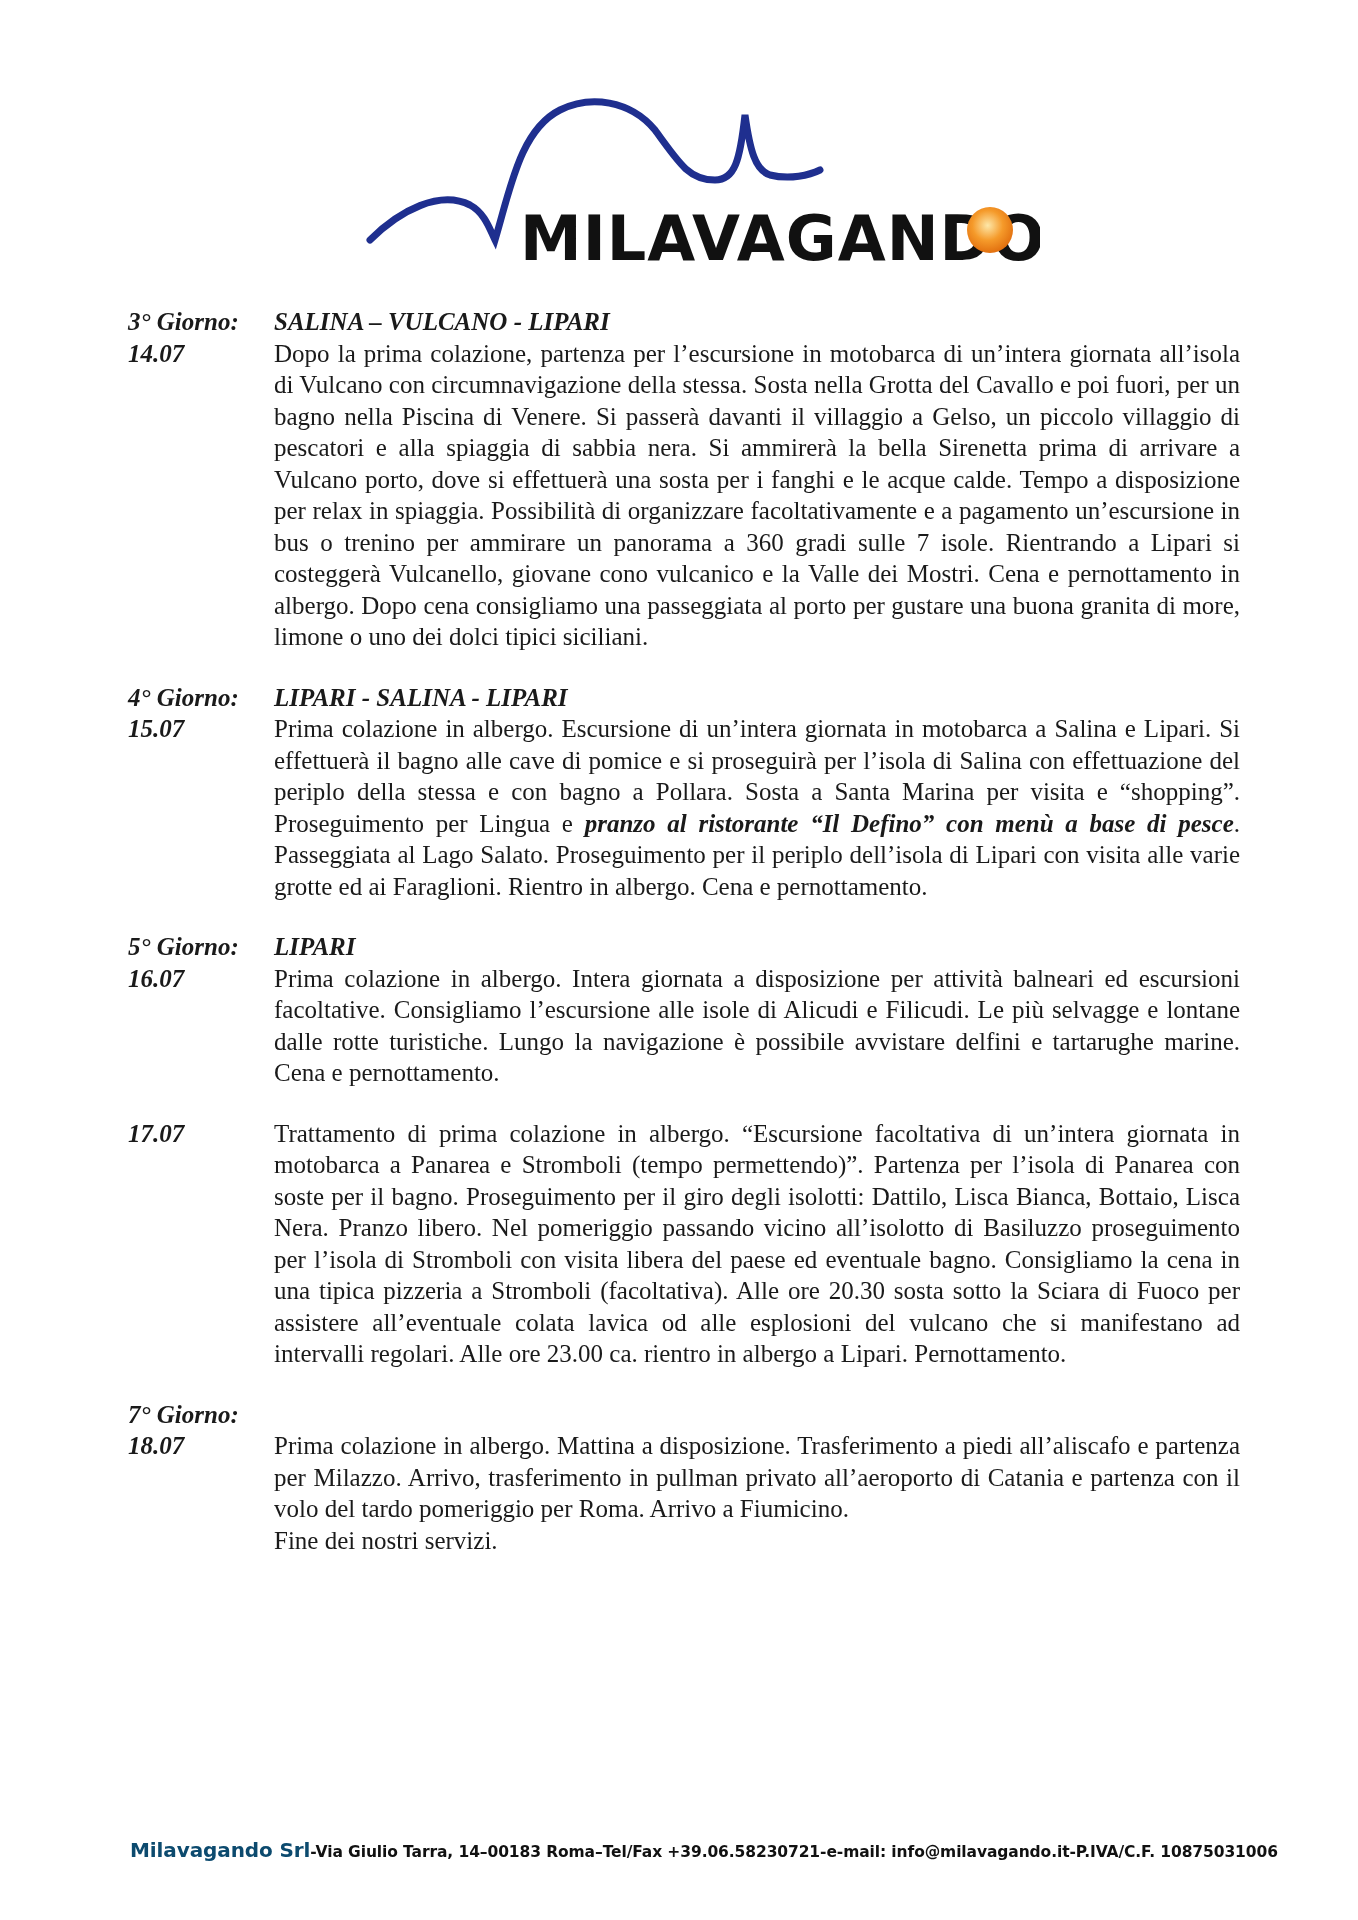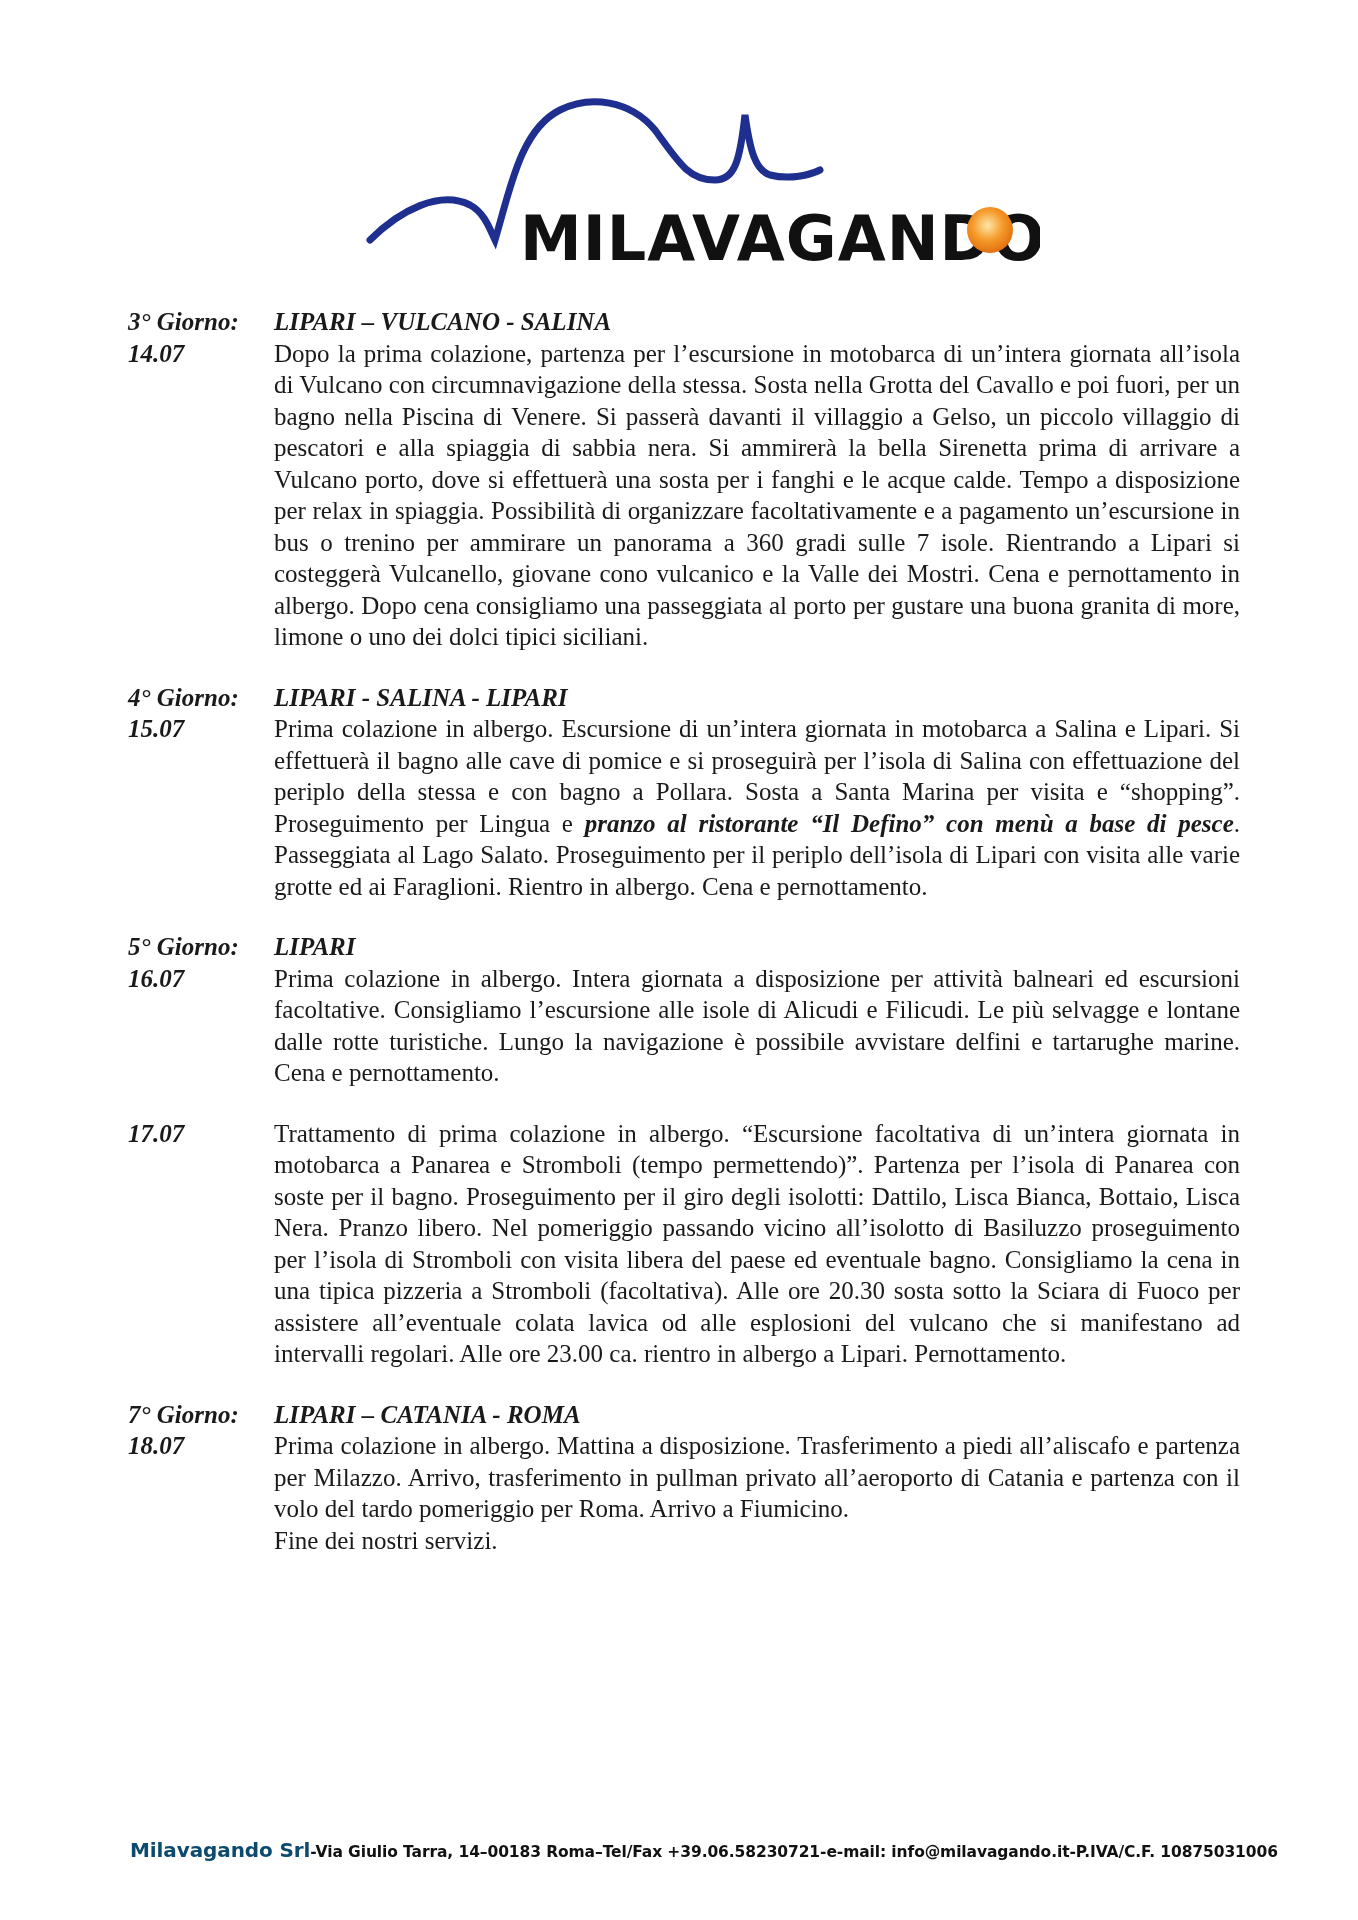--- a/index.html
+++ b/index.html
@@ -40,21 +40,21 @@
     <text class="logo-word" x="160" y="190" font-size="62" fill="#111111" letter-spacing="1">MILAVAGANDO</text>
     <circle cx="630" cy="160" r="23" fill="url(#sunGrad)"></circle>
   </svg>
 </div>
 
 <div class="content">
 
   <div class="day">
     <div class="day-row">
       <div class="label-col">3° Giorno:</div>
-      <div class="text-col day-title">LIPARI – VULCANO - SALINA</div>
+      <div class="text-col day-title">SALINA – VULCANO - LIPARI</div>
     </div>
     <div class="day-row">
       <div class="label-col">14.07</div>
       <div class="text-col">
         <div class="para"><span>Dopo la prima colazione, partenza per l’escursione in motobarca di un’intera giornata all’isola di Vulcano con circumnavigazione della stessa. Sosta nella Grotta del Cavallo e poi fuori, per un bagno nella Piscina di Venere. Si passerà davanti il villaggio a Gelso, un piccolo villaggio di pescatori e alla spiaggia di sabbia nera. Si ammirerà la bella Sirenetta prima di arrivare a Vulcano porto, dove si effettuerà una sosta per i fanghi e le acque calde. Tempo a disposizione per relax in spiaggia. Possibilità di organizzare facoltativamente e a pagamento un’escursione in bus o trenino per ammirare un panorama a 360 gradi sulle 7 isole. Rientrando a Lipari si costeggerà Vulcanello, giovane cono vulcanico e la Valle dei Mostri. Cena e pernottamento in albergo. Dopo cena consigliamo una passeggiata al porto per gustare una buona granita di more, limone o uno dei dolci tipici siciliani.</span></div>
       </div>
     </div>
   </div>
 
   <div class="day">
@@ -88,21 +88,20 @@
       <div class="label-col">17.07</div>
       <div class="text-col">
         <div class="para"><span>Trattamento di prima colazione in albergo. “Escursione facoltativa di un’intera giornata in motobarca a Panarea e Stromboli (tempo permettendo)”. Partenza per l’isola di Panarea con soste per il bagno. Proseguimento per il giro degli isolotti: Dattilo, Lisca Bianca, Bottaio, Lisca Nera. Pranzo libero. Nel pomeriggio passando vicino all’isolotto di Basiluzzo proseguimento per l’isola di Stromboli con visita libera del paese ed eventuale bagno. Consigliamo la cena in una tipica pizzeria a Stromboli (facoltativa). Alle ore 20.30 sosta sotto la Sciara di Fuoco per assistere all’eventuale colata lavica od alle esplosioni del vulcano che si manifestano ad intervalli regolari. Alle ore 23.00 ca. rientro in albergo a Lipari. Pernottamento.</span></div>
       </div>
     </div>
   </div>
 
   <div class="day">
     <div class="day-row">
       <div class="label-col">7° Giorno:</div>
-      <div class="text-col day-title">LIPARI – CATANIA - ROMA</div>
     </div>
     <div class="day-row">
       <div class="label-col">18.07</div>
       <div class="text-col">
         <div class="para"><span>Prima colazione in albergo. Mattina a disposizione. Trasferimento a piedi all’aliscafo e partenza per Milazzo. Arrivo, trasferimento in pullman privato all’aeroporto di Catania e partenza con il volo del tardo pomeriggio per Roma. Arrivo a Fiumicino.</span></div>
         <div class="para"><span>Fine dei nostri servizi.</span></div>
       </div>
     </div>
   </div>
 

